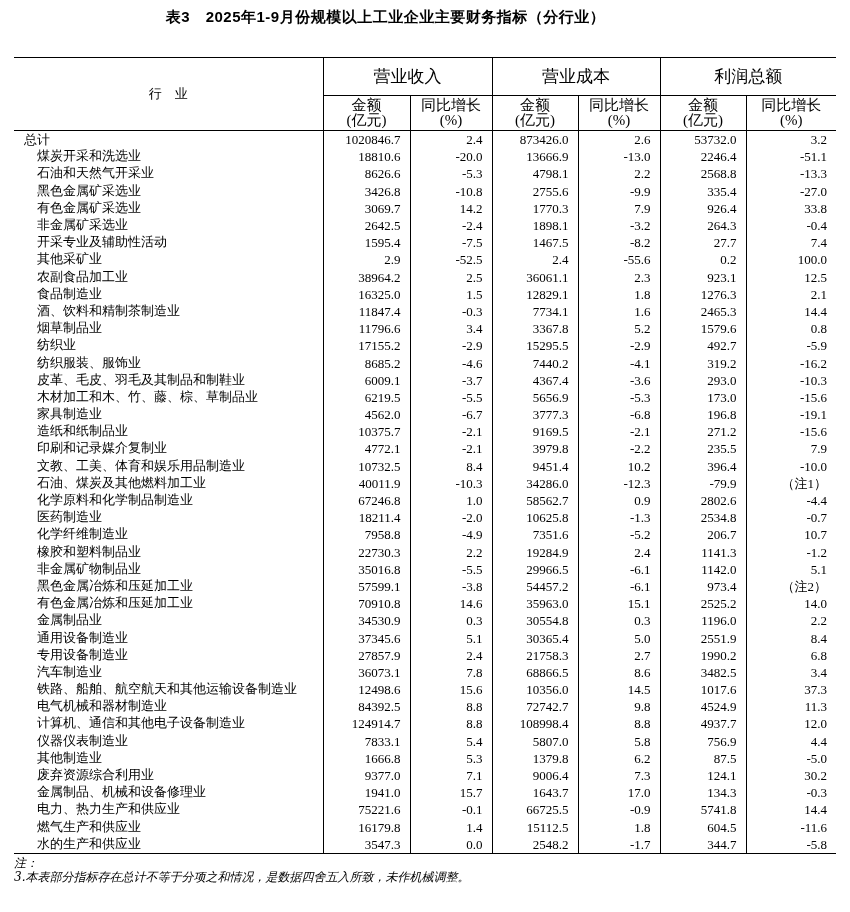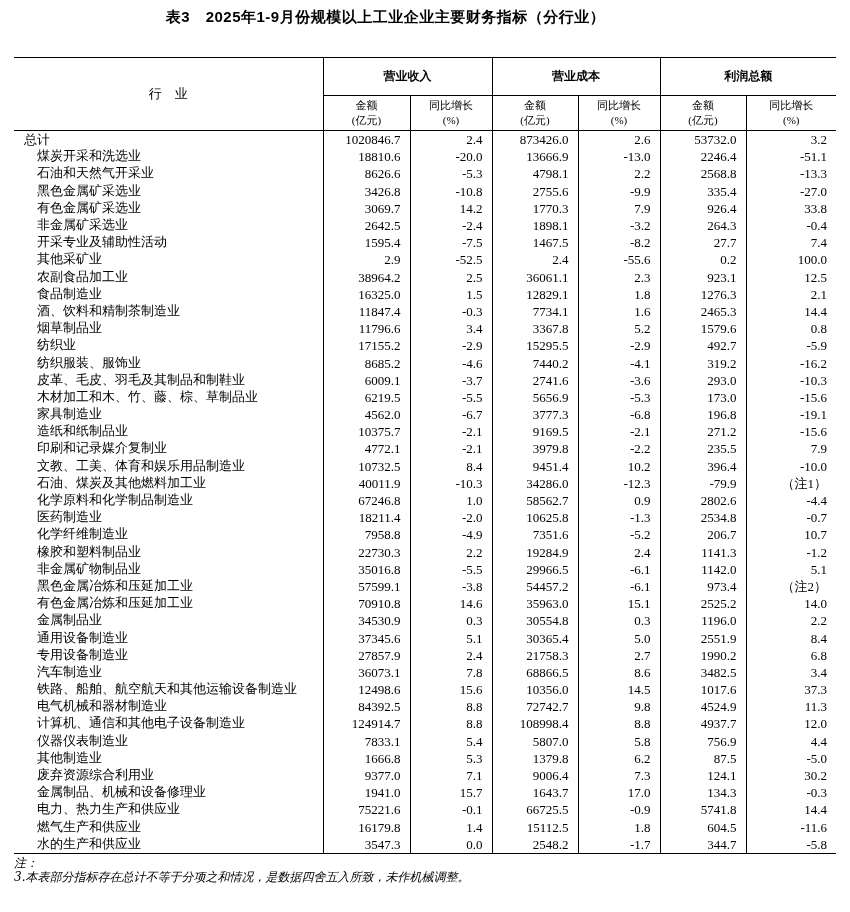--- a/index.html
+++ b/index.html
@@ -50,29 +50,28 @@
   }
   thead tr.grp-row th { border-top: 1px solid #000; }
   th.ind-h {
     border-bottom: 1px solid #000;
     font-size: 13px;
   }
   th.grp {
     border-left: 1px solid #000;
     border-bottom: 1px solid #000;
     height: 37px;
-    font-size: 12px;
-    font-weight: bold;
+    font-size: 17px;
   }
   th.sub {
     border-left: 1px solid #000;
     border-bottom: 1px solid #000;
     height: 34px;
     line-height: 15px;
-    font-size: 11px;
+    font-size: 15px;
   }
   tbody td {
     height: 17.2px;
     padding: 0;
     line-height: 17px;
     vertical-align: middle;
     white-space: nowrap;
     overflow: hidden;
   }
   tbody td.ind {
@@ -271,21 +270,21 @@
           <td class="num">-4.6</td>
           <td class="num">7440.2</td>
           <td class="num">-4.1</td>
           <td class="num">319.2</td>
           <td class="num">-16.2</td>
         </tr>
         <tr>
           <td class="ind indent">皮革、毛皮、羽毛及其制品和制鞋业</td>
           <td class="num">6009.1</td>
           <td class="num">-3.7</td>
-          <td class="num">2741.6</td>
+          <td class="num">4367.4</td>
           <td class="num">-3.6</td>
           <td class="num">293.0</td>
           <td class="num">-10.3</td>
         </tr>
         <tr>
           <td class="ind indent">木材加工和木、竹、藤、棕、草制品业</td>
           <td class="num">6219.5</td>
           <td class="num">-5.5</td>
           <td class="num">5656.9</td>
           <td class="num">-5.3</td>

